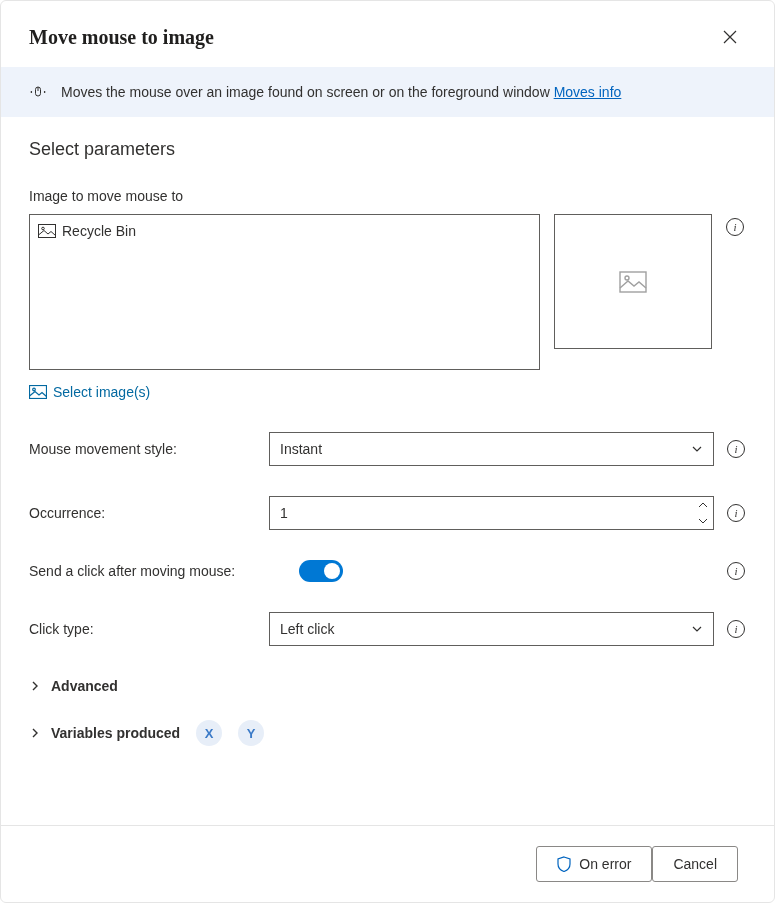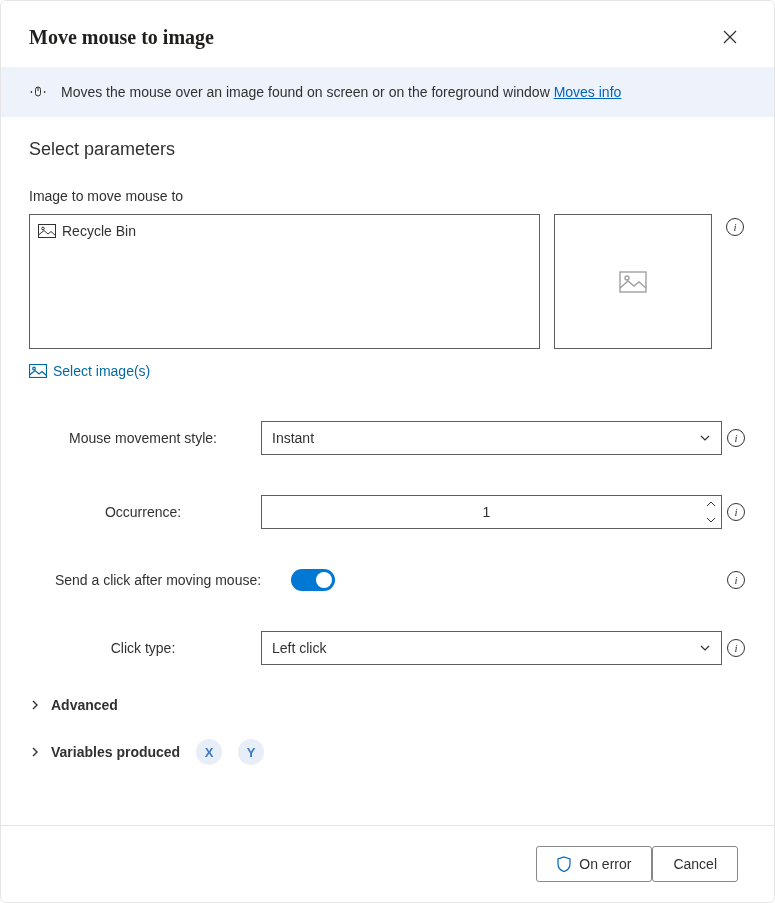--- a/index.html
+++ b/index.html
@@ -40,21 +40,21 @@
   .body {
     flex: 1; overflow: auto;
     padding: 22px 28px 0 28px;
   }
   .section-title { font-size: 18px; font-weight: 400; color: #323130; margin-bottom: 28px; }
   .field-label { font-size: 14px; color: #323130; margin-bottom: 10px; }
   .image-row { display: flex; gap: 14px; align-items: flex-start; }
   .image-list {
     flex: 1;
     border: 1px solid #605e5c;
-    height: 135px;
+    height: 156px;
     padding: 8px;
   }
   .image-item { display: flex; align-items: center; gap: 6px; font-size: 14px; }
   .preview-box {
     width: 158px; height: 135px;
     border: 1px solid #605e5c;
     display: flex; align-items: center; justify-content: center;
     color: #8a8886;
   }
   .info-col { width: 20px; display:flex; align-items:flex-start; padding-top:4px; }
@@ -67,21 +67,21 @@
     cursor: pointer; flex-shrink:0;
     line-height: 1;
   }
   .select-images {
     margin-top: 14px;
     display: inline-flex; align-items: center; gap: 6px;
     color: #0369a1; font-size: 14px; cursor: pointer;
   }
   .param-row {
     display: flex; align-items: center;
-    margin-top: 40px; gap: 4px; text-align: center;
+    margin-top: 30px; gap: 12px;
   }
   .param-label { width: 228px; font-size: 14px; color: #323130; }
   .param-control { flex: 1; display:flex; }
   .select-ctl {
     flex: 1;
     border: 1px solid #605e5c;
     height: 34px;
     display: flex; align-items: center; justify-content: space-between;
     padding: 0 10px;
     cursor: pointer;

